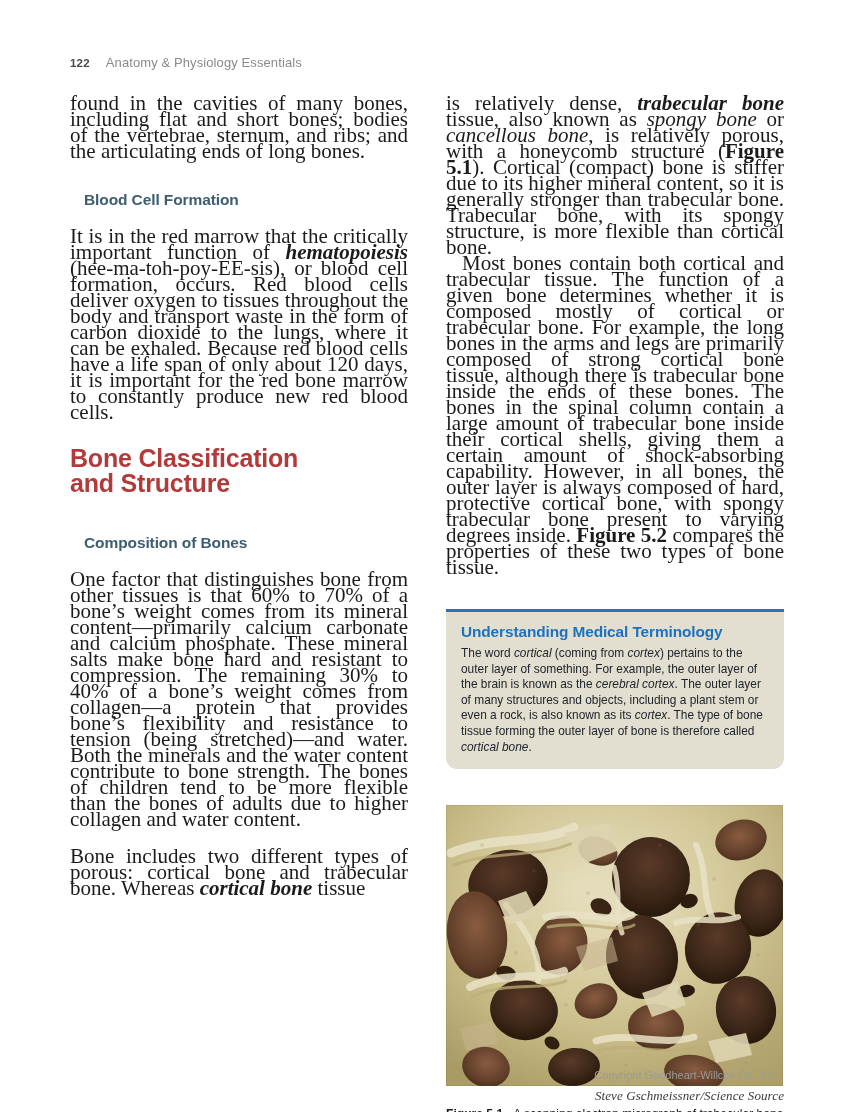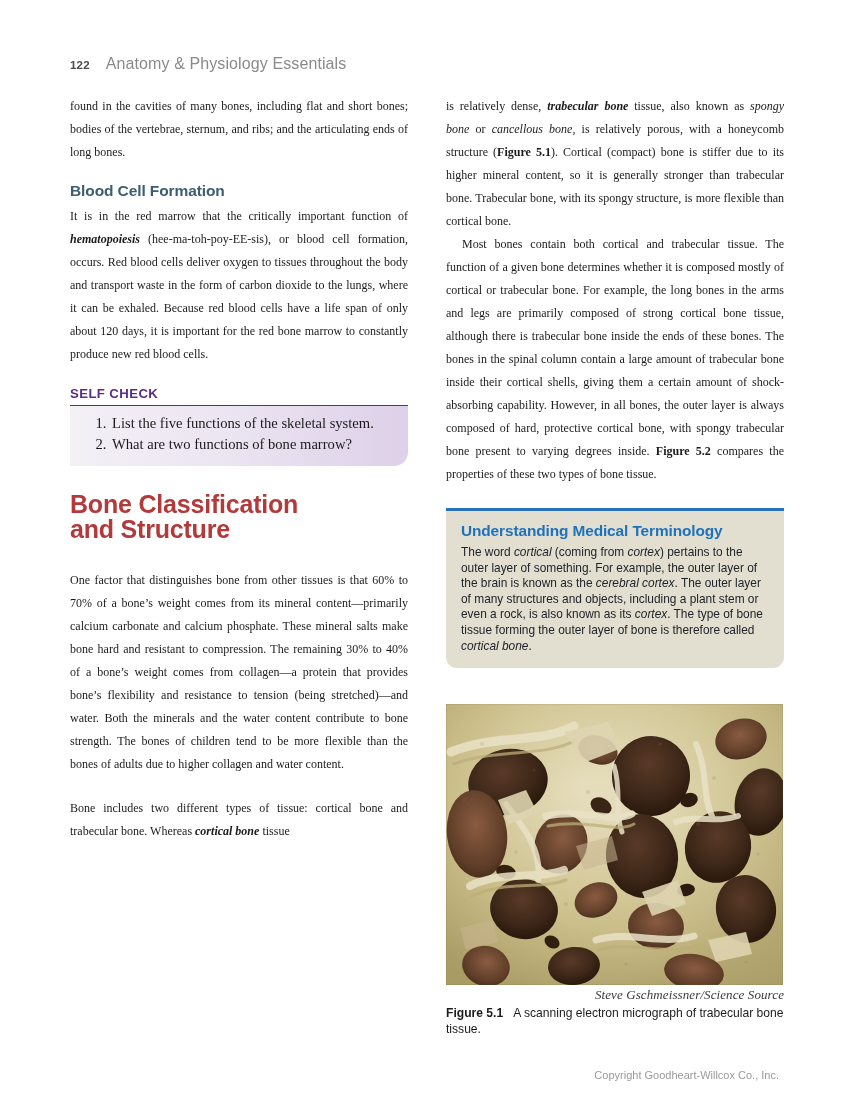--- a/index.html
+++ b/index.html
@@ -13,52 +13,52 @@
   }
   .page { position:absolute; inset:0; }
 
   
   .runhead {
     position:absolute; left:70px; top:55px;
     display:flex; align-items:baseline; gap:16px;
     font-family:"Liberation Sans", sans-serif;
   }
   .runhead .folio { font-size:11.5px; font-weight:bold; color:#4a4a4a; letter-spacing:.2px; }
-  .runhead .booktitle { font-size:16px; color:#8a8a8a; letter-spacing:.1px; }
+  .runhead .booktitle { font-size:13px; color:#8a8a8a; letter-spacing:.1px; }
 
   
   .col { position:absolute; top:95px; width:338px; }
   .col-left  { left:70px; }
   .col-right { left:446px; }
 
   p.body {
     margin:0 0 0 0;
-    font-size:12px;
-    line-height:23px;
+    font-size:21px;
+    line-height:16px;
     text-align:justify;
     text-justify:inter-word;
     hyphens:none;
   }
   p.body + p.body { text-indent:16px; }
   p.body.noindent { text-indent:0; }
 
   b.run { font-weight:bold; font-style:italic; }
   i.run { font-style:italic; }
   b.plain { font-weight:bold; font-style:normal; }
 
   
   h2.section {
     font-family:"Liberation Sans", sans-serif;
     font-size:25px; font-weight:bold; color:#b33a3a;
     margin:0; line-height:25px; letter-spacing:-.2px;
   }
   h3.sub {
     font-family:"Liberation Sans", sans-serif;
     font-size:15.5px; font-weight:bold; color:#3d5d70;
-    margin:0; line-height:20px; letter-spacing:-.1px;
+    margin:14px; line-height:20px; letter-spacing:-.1px;
   }
   .sp-before-h3 { height:17px; }
   .sp-after-h3  { height:4px; }
 
   
   .selfcheck-wrap { margin-top:20px; }
   .selfcheck-title {
     font-family:"Liberation Sans", sans-serif;
     font-size:13.2px; font-weight:bold; color:#5b2d86;
     letter-spacing:.4px; margin-bottom:4px;
@@ -69,21 +69,21 @@
     border-radius:0 0 14px 0;
     padding:7px 14px 11px 14px;
   }
   ol.sc-list { margin:0; padding-left:26px; }
   ol.sc-list li {
     font-size:14.6px; line-height:21px; color:#1b1b1b; padding-left:2px;
   }
 
   
   .umt-box {
-    margin-top:22px;
+    margin-top:34px;
     background:#e2ded0;
     border-top:3px solid #2a73b8;
     border-radius:0 0 11px 11px;
     padding:11px 15px 14px 15px;
   }
   .umt-title {
     font-family:"Liberation Sans", sans-serif;
     font-size:15.4px; font-weight:bold; color:#1d72bd;
     letter-spacing:-.1px; margin-bottom:5px;
   }
@@ -133,41 +133,33 @@
 
   <div class="col col-left">
 
     <p class="body noindent">found in the cavities of many bones, including flat and short bones; bodies of the vertebrae, sternum, and ribs; and the articulating ends of long bones.</p>
 
     <div class="sp-before-h3"></div>
     <h3 class="sub">Blood Cell Formation</h3>
     <div class="sp-after-h3"></div>
     <p class="body noindent"><span>It is in the red marrow that the critically important function of </span><b class="run">hematopoiesis</b><span> (hee-ma-toh-poy-EE-sis), or blood cell formation, occurs. Red blood cells deliver oxygen to tissues throughout the body and transport waste in the form of carbon dioxide to the lungs, where it can be exhaled. Because red blood cells have a life span of only about 120 days, it is important for the red bone marrow to constantly produce new red blood cells.</span></p>
 
-    <div class="selfcheck-wrap">
-      <div class="selfcheck-title">SELF CHECK</div>
-      <div class="selfcheck-box">
-        <ol class="sc-list">
-          <li>List the five functions of the skeletal system.</li>
-          <li>What are two functions of bone marrow?</li>
-        </ol>
-      </div>
-    </div>
 
     <div style="height:26px"></div>
     <h2 class="section"><span>Bone Classification</span><br><span>and Structure</span></h2>
     <div style="height:6px"></div>
 
     <div class="sp-before-h3"></div>
+    <h3 class="sub">Composition of Bones</h3>
     <div class="sp-after-h3"></div>
     <p class="body">One factor that distinguishes bone from other tissues is that 60% to 70% of a bone’s weight comes from its mineral content—primarily calcium carbonate and calcium phosphate. These mineral salts make bone hard and resistant to compression. The remaining 30% to 40% of a bone’s weight comes from collagen—a protein that provides bone’s flexibility and resistance to tension (being stretched)—and water. Both the minerals and the water content contribute to bone strength. The bones of children tend to be more flexible than the bones of adults due to higher collagen and water content.</p>
 
     <div class="sp-before-h3"></div>
     <div class="sp-after-h3"></div>
-    <p class="body noindent"><span>Bone includes two different types of tissue: cortical bone and trabecular bone. Whereas </span><b class="run">cortical bone</b><span> tissue</span></p>
+    <p class="body noindent"><span>Bone includes two different types of porous: cortical bone and trabecular bone. Whereas </span><b class="run">cortical bone</b><span> tissue</span></p>
   </div>
 
   <div class="col col-right">
 
     <p class="body noindent"><span>is relatively dense, </span><b class="run">trabecular bone</b><span> tissue, also known as </span><i class="run">spongy bone</i><span> or </span><i class="run">cancellous bone</i><span>, is relatively porous, with a honeycomb structure (</span><b class="plain">Figure 5.1</b><span>). Cortical (compact) bone is stiffer due to its higher mineral content, so it is generally stronger than trabecular bone. Trabecular bone, with its spongy structure, is more flexible than cortical bone.</span></p>
 
     <p class="body"><span>Most bones contain both cortical and trabecular tissue. The function of a given bone determines whether it is composed mostly of cortical or trabecular bone. For example, the long bones in the arms and legs are primarily composed of strong cortical bone tissue, although there is trabecular bone inside the ends of these bones. The bones in the spinal column contain a large amount of trabecular bone inside their cortical shells, giving them a certain amount of shock-absorbing capability. However, in all bones, the outer layer is always composed of hard, protective cortical bone, with spongy trabecular bone present to varying degrees inside. </span><b class="plain">Figure 5.2</b><span> compares the properties of these two types of bone tissue.</span></p>
 
     <div class="umt-box">
       <div class="umt-title">Understanding Medical Terminology</div>

